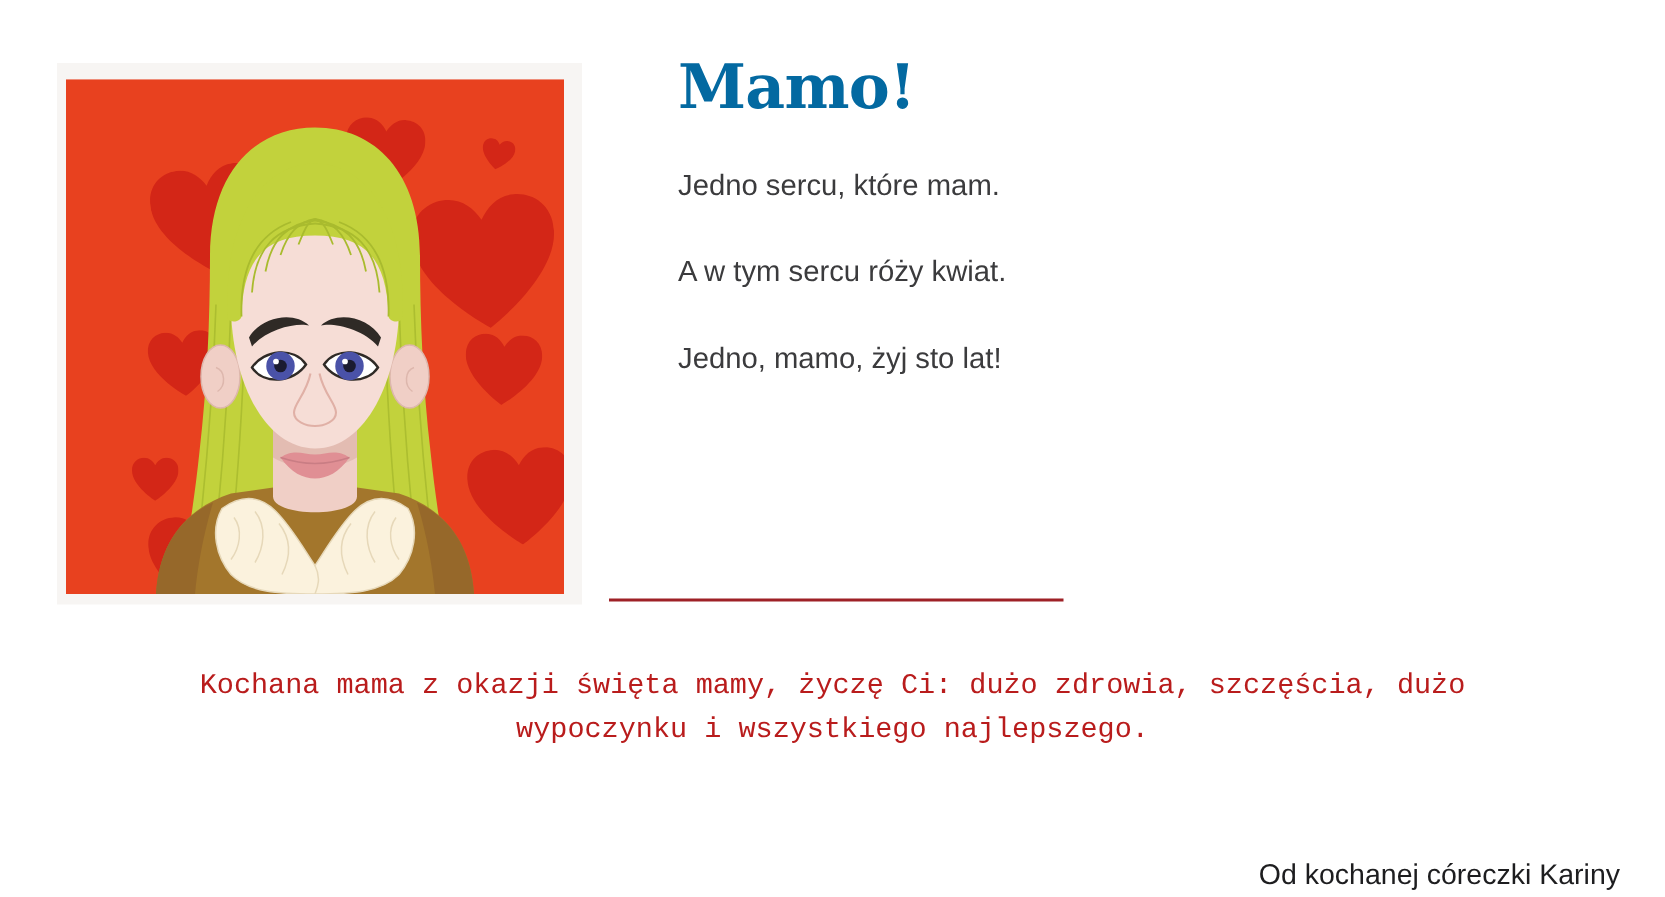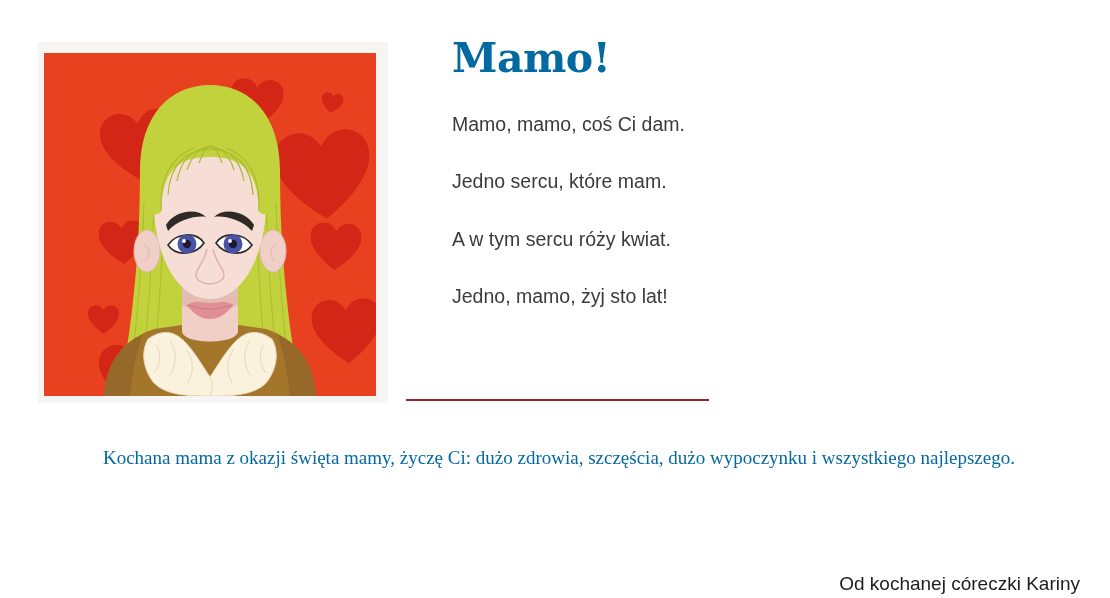--- a/index.html
+++ b/index.html
@@ -69,25 +69,25 @@
     height: 0;
     border-top: 2px solid #9e2126;
   }
 
   
   #wish-paragraph {
     position: absolute;
     left: 95px;
     top: 424px;
     width: 920px;
-    text-align: right;
-    font-family: Liberation Serif, serif;
+    text-align: center;
+    font-family: Liberation Mono, monospace;
     font-size: 19px;
     line-height: 1.55;
-    color: #0369a1;
+    color: #b91c1c;
   }
 
   
   #signature {
     position: absolute;
     right: 30px;
     top: 554px;
     font-family: "Liberation Sans", sans-serif;
     font-size: 19px;
     color: #1d1d1f;
@@ -209,21 +209,20 @@
             <path d="M220 292 C214 300 216 312 222 320"></path>
           </g>
         </g>
       </g>
     </svg>
   </div>
 </div>
 
 <div id="poem-block">
   <h1 id="poem-title">Mamo!</h1>
-  <p class="poem-line">Mamo, mamo, coś Ci dam.</p>
   <p class="poem-line">Jedno sercu, które mam.</p>
   <p class="poem-line">A w tym sercu róży kwiat.</p>
   <p class="poem-line">Jedno, mamo, żyj sto lat!</p>
 </div>
 <div id="poem-rule"></div>
 
 <p id="wish-paragraph">Kochana mama z okazji święta mamy, życzę Ci: dużo zdrowia, szczęścia, dużo wypoczynku i wszystkiego najlepszego.</p>
 
 <p id="signature">Od kochanej córeczki Kariny</p>
 

